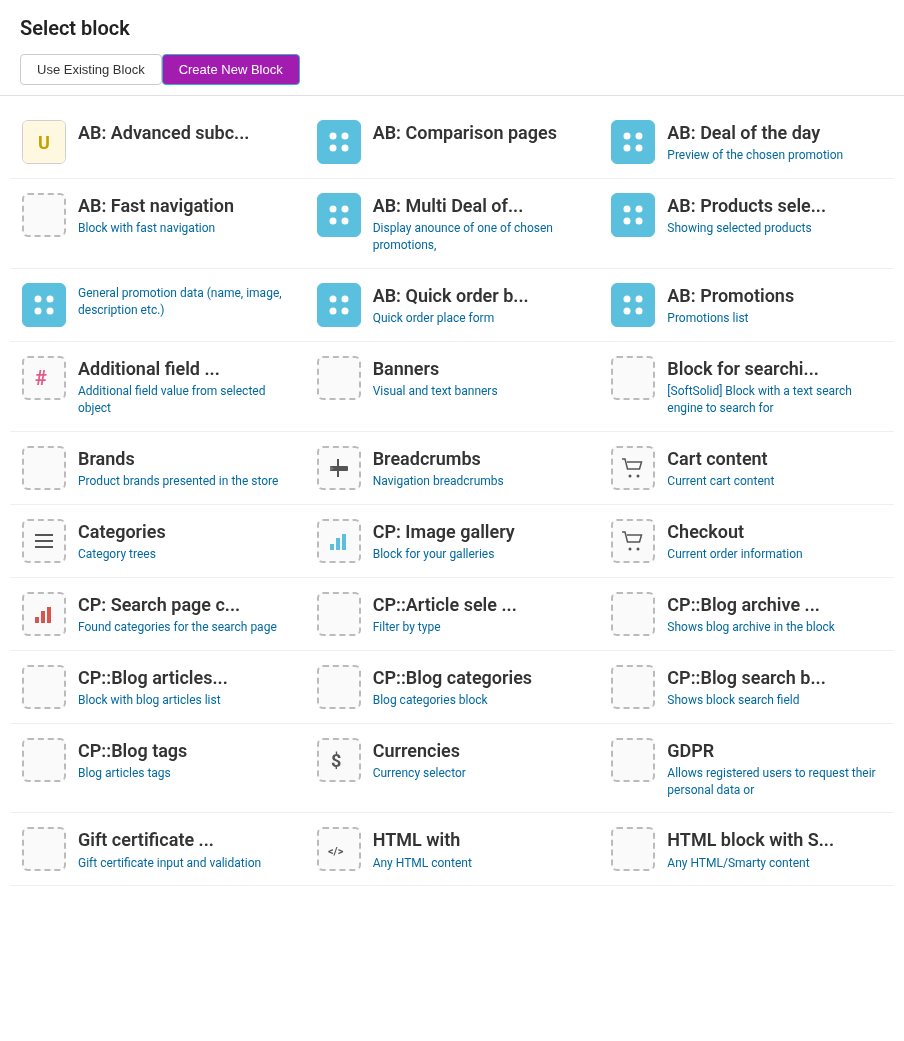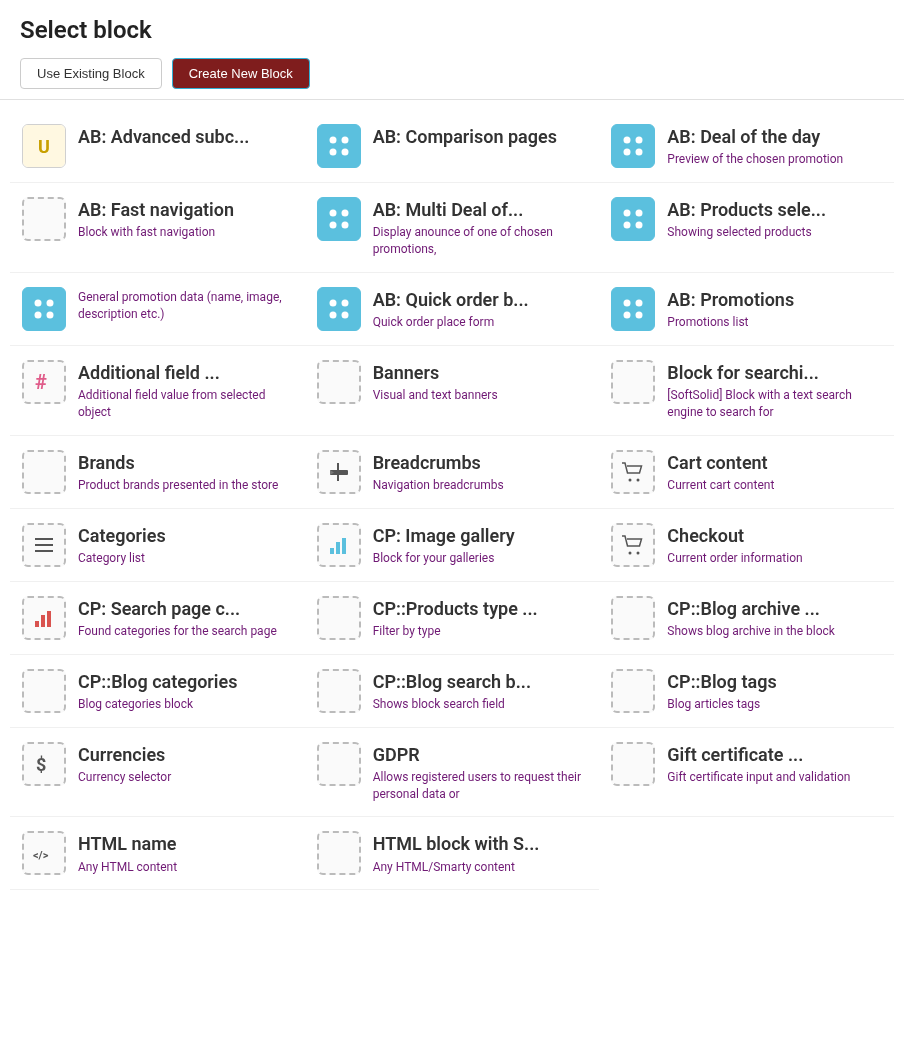--- a/index.html
+++ b/index.html
@@ -8,41 +8,40 @@
       background: #fff;
       color: #333;
       font-size: 13px;
       width: 904px;
     }
     .page-header {
       padding: 16px 20px 10px 20px;
       border-bottom: 1px solid #e0e0e0;
     }
     .page-title {
-      font-size: 24px;
+      font-size: 20px;
       font-weight: 600;
       color: #222;
       margin-bottom: 14px;
     }
     .btn-row {
       display: flex;
-      gap: 10px;
       margin-bottom: 0;
     }
     .btn {
       padding: 7px 16px;
       border-radius: 4px;
       font-size: 13px;
       cursor: pointer;
       border: 1px solid #ccc;
       background: #f5f5f5;
       color: #333;
     }
     .btn-primary {
-      background: #7f1d1d;
+      background: #a21caf;
       border-color: #31b0d5;
       color: #fff;
     }
     .btn-default {
       background: #fff;
       border-color: #ccc;
       color: #333;
     }
     .blocks-grid {
       display: grid;
@@ -79,21 +78,21 @@
     }
     .block-text {}
     .block-name {
       font-size: 18px;
       font-weight: 600;
       color: #333;
       line-height: 1.4;
     }
     .block-desc {
       font-size: 12px;
-      color: #701a75;
+      color: #0369a1;
       line-height: 1.4;
       margin-top: 2px;
     }
     .icon-u {
       font-weight: 700;
       font-size: 18px;
       color: #c8a000;
       background: #fff8e1;
       width: 100%;
       height: 100%;
@@ -303,21 +302,21 @@
     <div class="block-item">
     <div class="block-icon dashed-border">
       <svg viewBox="0 0 26 26" xmlns="http://www.w3.org/2000/svg">
       <line x1="4" y1="7" x2="22" y2="7" stroke="#555" stroke-width="2"></line>
       <line x1="4" y1="13" x2="22" y2="13" stroke="#555" stroke-width="2"></line>
       <line x1="4" y1="19" x2="22" y2="19" stroke="#555" stroke-width="2"></line>
     </svg>
     </div>
     <div class="block-text">
       <div class="block-name">Categories</div>
-      <div class="block-desc">Category list</div>
+      <div class="block-desc">Category trees</div>
     </div>
   </div>
     <div class="block-item">
     <div class="block-icon dashed-border">
       <svg viewBox="0 0 26 26" xmlns="http://www.w3.org/2000/svg">
       <rect x="4" y="16" width="4" height="6" fill="#5bc0de"></rect>
       <rect x="10" y="10" width="4" height="12" fill="#5bc0de"></rect>
       <rect x="16" y="6" width="4" height="16" fill="#5bc0de"></rect>
     </svg>
     </div>
@@ -350,38 +349,47 @@
     <div class="block-text">
       <div class="block-name">CP: Search page c...</div>
       <div class="block-desc">Found categories for the search page</div>
     </div>
   </div>
     <div class="block-item">
     <div class="block-icon dashed-border">
       
     </div>
     <div class="block-text">
-      <div class="block-name">CP::Products type ...</div>
+      <div class="block-name">CP::Article sele ...</div>
       <div class="block-desc">Filter by type</div>
     </div>
   </div>
     <div class="block-item">
     <div class="block-icon dashed-border">
       
     </div>
     <div class="block-text">
       <div class="block-name">CP::Blog archive ...</div>
       <div class="block-desc">Shows blog archive in the block</div>
     </div>
   </div>
     <div class="block-item">
     <div class="block-icon dashed-border">
       
     </div>
     <div class="block-text">
+      <div class="block-name">CP::Blog articles...</div>
+      <div class="block-desc">Block with blog articles list</div>
+    </div>
+  </div>
+    <div class="block-item">
+    <div class="block-icon dashed-border">
+      
+    </div>
+    <div class="block-text">
       <div class="block-name">CP::Blog categories</div>
       <div class="block-desc">Blog categories block</div>
     </div>
   </div>
     <div class="block-item">
     <div class="block-icon dashed-border">
       
     </div>
     <div class="block-text">
       <div class="block-name">CP::Blog search b...</div>
@@ -426,21 +434,21 @@
       <div class="block-desc">Gift certificate input and validation</div>
     </div>
   </div>
     <div class="block-item">
     <div class="block-icon dashed-border">
       <svg viewBox="0 0 26 26" xmlns="http://www.w3.org/2000/svg">
       <text x="2" y="19" font-size="11" font-weight="bold" fill="#555">&lt;/&gt;</text>
     </svg>
     </div>
     <div class="block-text">
-      <div class="block-name">HTML name</div>
+      <div class="block-name">HTML with</div>
       <div class="block-desc">Any HTML content</div>
     </div>
   </div>
     <div class="block-item">
     <div class="block-icon dashed-border">
       
     </div>
     <div class="block-text">
       <div class="block-name">HTML block with S...</div>
       <div class="block-desc">Any HTML/Smarty content</div>

